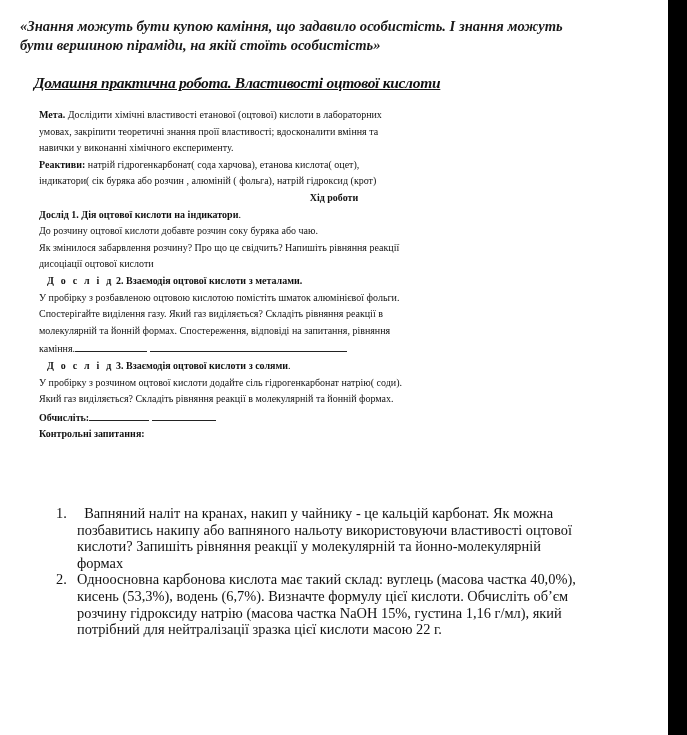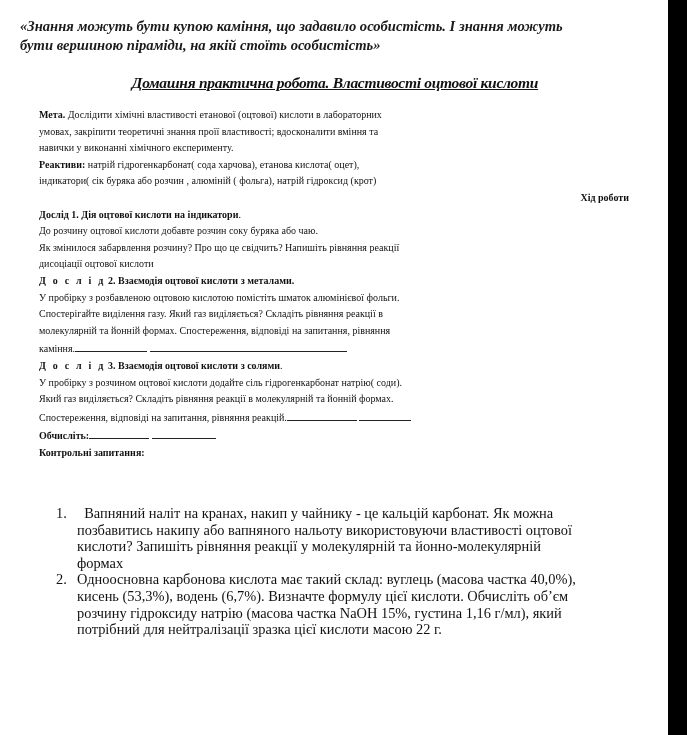--- a/index.html
+++ b/index.html
@@ -37,23 +37,23 @@
       width: 630px;
       font-style: italic;
       font-weight: bold;
       font-size: 14.6px;
       line-height: 19px;
       color: #1a1a1a;
     }
     .title {
       position: absolute;
       top: 74px;
-      left: 20px;
+      left: 34px;
       width: 630px;
-      text-align: center;
+      text-align: left;
       font-style: italic;
       font-weight: bold;
       font-size: 15.5px;
       line-height: 18px;
       text-decoration: underline;
       letter-spacing: -0.3px;
     }
     .body {
       position: absolute;
       top: 107px;
@@ -61,21 +61,21 @@
       width: 620px;
       font-size: 10px;
       line-height: 16.6px;
     }
     .line {
       white-space: nowrap;
       display: block;
     }
     .b { font-weight: bold; }
     .center { text-align: center; }
-    .spaced { letter-spacing: 2.2px; }
+    .spaced { letter-spacing: 2.2px; margin-left: 8px; }
     .blank {
       display: inline-block;
       border-bottom: 1px solid #222;
       height: 12px;
       vertical-align: baseline;
     }
     .list {
       position: absolute;
       left: 56px;
       top: 489px;
@@ -112,42 +112,41 @@
       <span class="line"><span class="b">Мета.</span><span> Дослідити хімічні властивості етанової (оцтової) кислоти в лабораторних</span></span>
       <span class="line">умовах, закріпити теоретичні знання проїї властивості; вдосконалити вміння та</span>
       <span class="line">навички у виконанні хімічного експерименту.</span>
     </div>
 
     <div>
       <span class="line"><span class="b">Реактиви:</span><span> натрій гідрогенкарбонат( сода харчова), етанова кислота( оцет),</span></span>
       <span class="line">індикатори( сік буряка або розчин , алюміній ( фольга), натрій гідроксид (крот)</span>
     </div>
 
-    <span class="line b center" style="width:590px;text-align:right;">Хід роботи</span>
+    <span class="line b center" style="width:590px;">Хід роботи</span>
 
     <div>
       <span class="line"><span class="b">Дослід 1. Дія оцтової кислоти на індикатори</span><span>.</span></span>
       <span class="line"> До розчину оцтової кислоти добавте розчин соку буряка або чаю.</span>
       <span class="line">Як змінилося забарвлення розчину? Про що це свідчить? Напишіть рівняння реакції</span>
       <span class="line">дисоціації оцтової кислоти</span>
     </div>
 
     <div>
       <span class="line b"><span class="spaced">Д о с л і д</span><span> 2. Взаємодія оцтової кислоти з металами.</span></span>
       <span class="line">У пробірку з розбавленою оцтовою кислотою помістіть шматок алюмінієвої фольги.</span>
       <span class="line">Спостерігайте виділення газу. Який газ виділяється? Складіть рівняння реакції в</span>
       <span class="line">молекулярній та йонній формах. Спостереження, відповіді на запитання, рівняння</span>
       <span class="line"><span>каміння.</span><span class="blank" style="width:72px;"></span> <span class="blank" style="width:197px;"></span></span>
     </div>
 
     <div>
       <span class="line"><span class="b spaced">Д о с л і д</span><span class="b"> 3. Взаємодія оцтової кислоти з солями</span><span>.</span></span>
       <span class="line">У пробірку з розчином оцтової кислоти додайте сіль гідрогенкарбонат натрію( соди).</span>
       <span class="line">Який газ виділяється? Складіть рівняння реакції в молекулярній та йонній формах.</span>
-      <span class="line"><span>Спостереження, відповіді на запитання, рівняння реакцій.</span><span class="blank" style="width:70px;"></span> <span class="blank" style="width:52px;"></span></span>
     </div>
 
     <span class="line"><span class="b">Обчисліть:</span><span class="blank" style="width:60px;"></span> <span class="blank" style="width:64px;"></span></span>
 
     <span class="line b">Контрольні запитання:</span>
   </div>
 
   <div class="list">
     <div class="li">
       <span class="num">1.</span>

